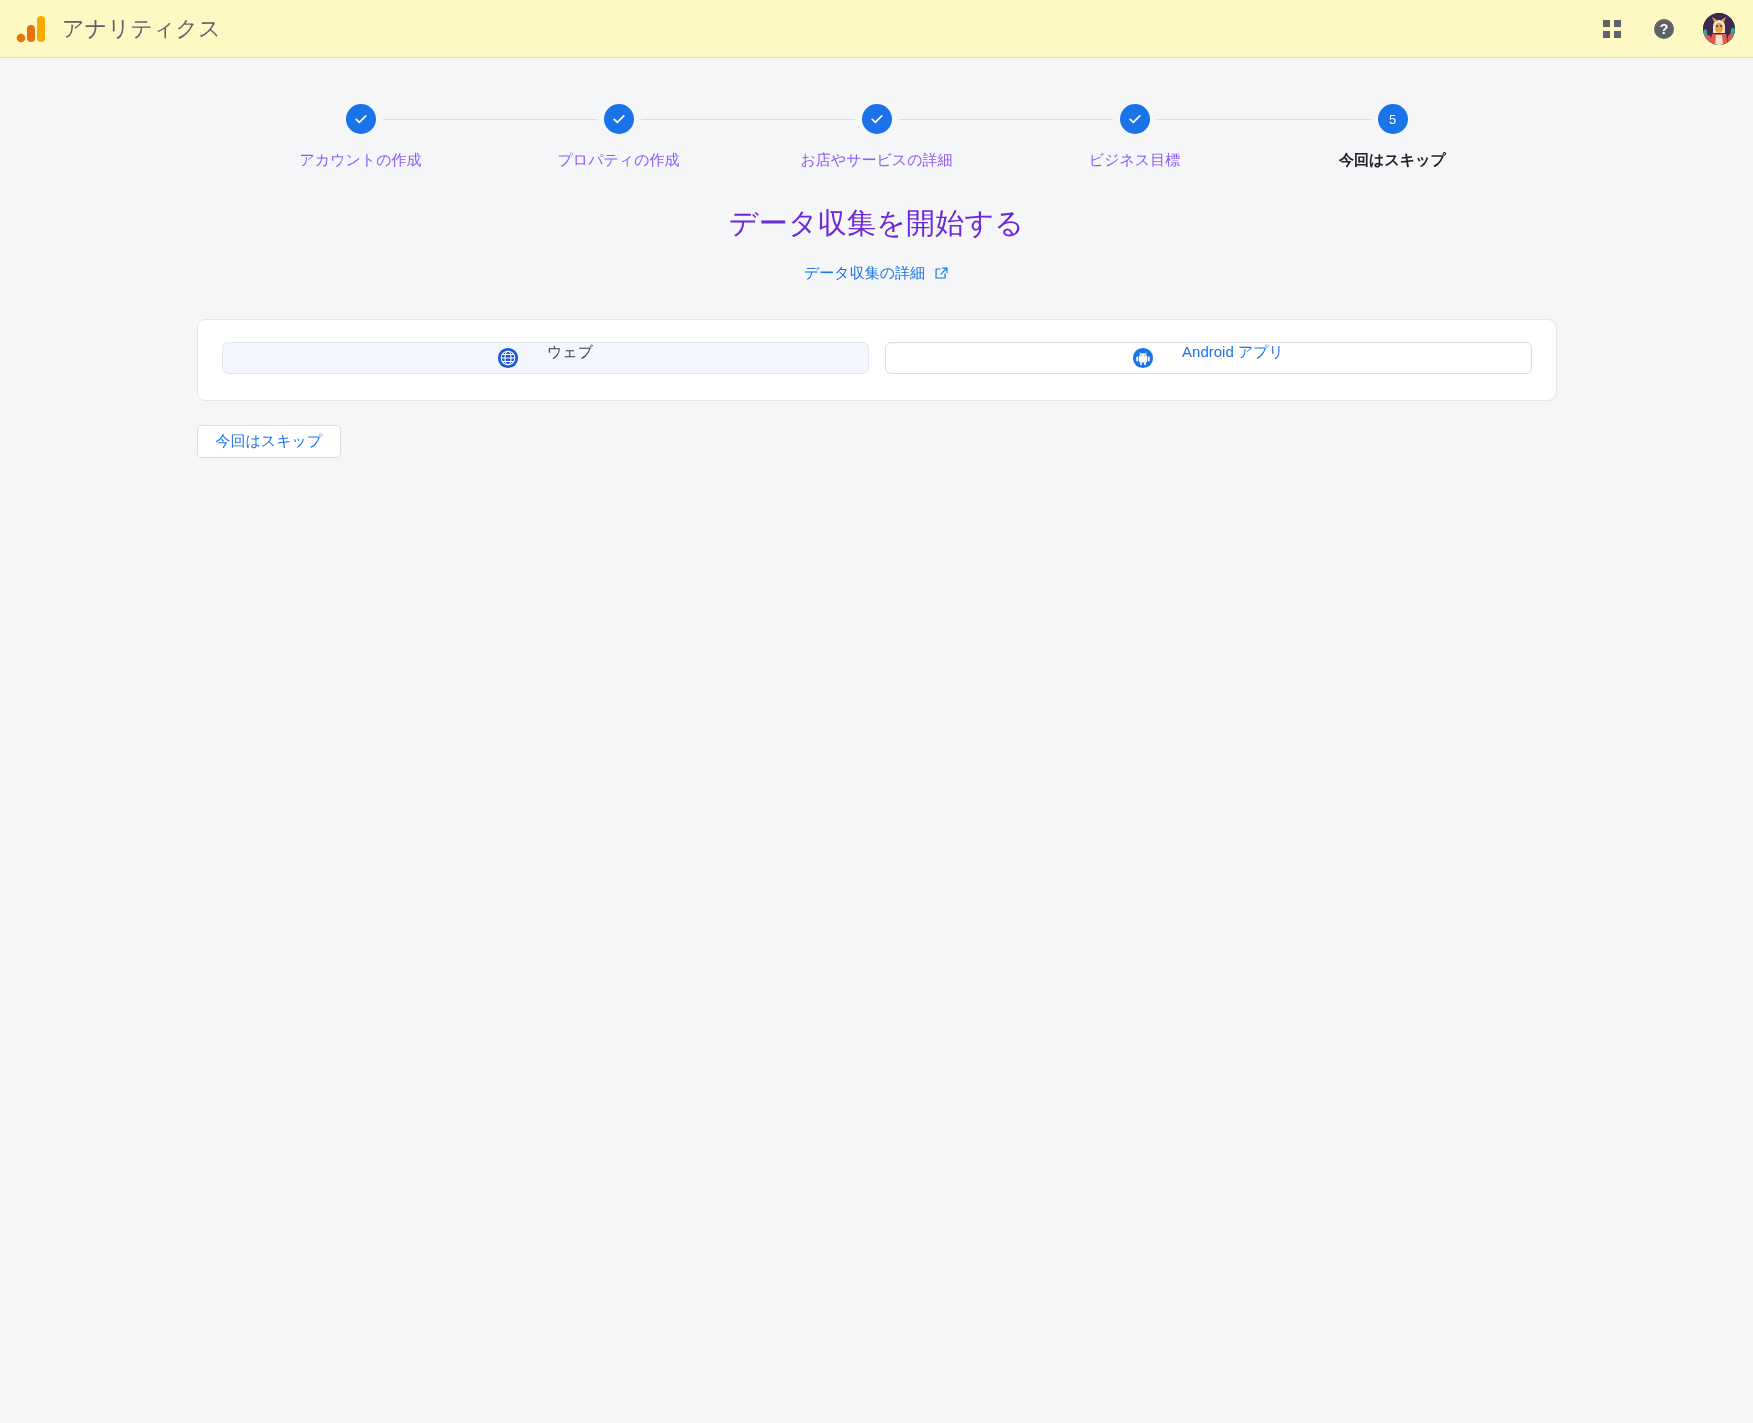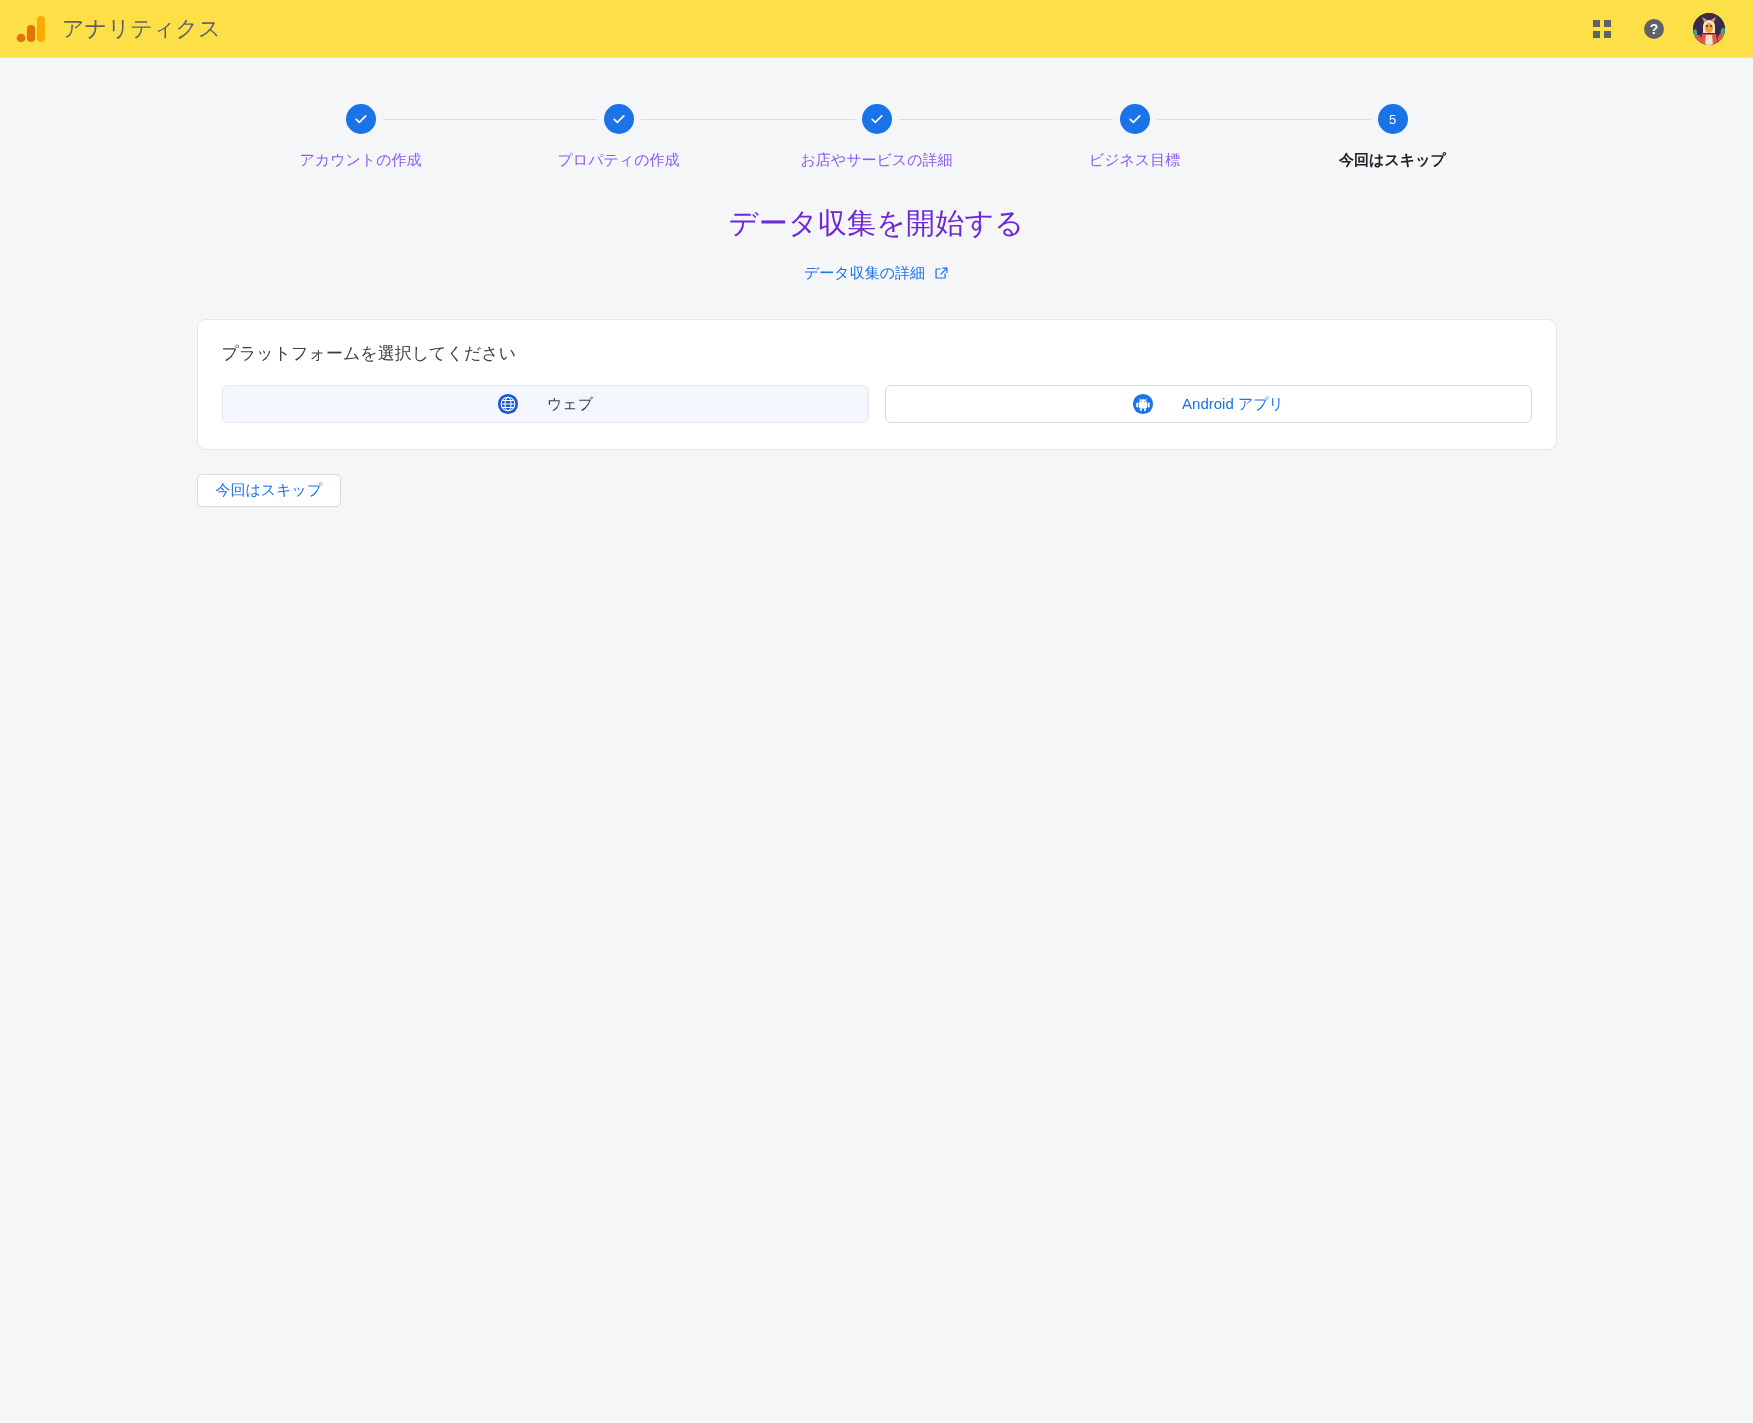--- a/index.html
+++ b/index.html
@@ -9,25 +9,25 @@
     width: 1753px; height: 1423px;
     background: #f5f6f7;
     font-family: "Liberation Sans", "DejaVu Sans", sans-serif;
     -webkit-font-smoothing: antialiased;
   }
 
   
   .app-header {
     position: relative;
     height: 58px;
-    background: #fde047;
+    background: #fef9c3;
     border-bottom: 1px solid #dadce0;
     display: flex;
     align-items: center;
-    padding: 0 28px 0 14px;
+    padding: 0 18px 0 14px;
   }
   .brand { display: flex; align-items: center; gap: 14px; }
   .ga-logo { width: 34px; height: 34px; display: block; }
   .brand-title {
     font-size: 22px;
     color: #5f6368;
     letter-spacing: .2px;
     line-height: 1;
     font-weight: 400;
   }
@@ -143,26 +143,25 @@
     padding: 22px 24px 26px 24px;
   }
   .platform-card-title {
     font-size: 17px;
     color: #3c4043;
     margin-bottom: 20px;
   }
   .platform-row { display: flex; gap: 16px; }
   .platform-btn {
     flex: 1;
-    height: 38px;
+    height: 32px;
     border: 1px solid #dadce0;
     border-radius: 6px;
     background: #ffffff;
     display: flex;
-    align-items: center;
     justify-content: center;
     gap: 28px;
     cursor: pointer;
     font-size: 15px;
     color: #1a73e8;
     font-family: inherit;
     padding: 0;
   }
   .platform-btn.selected {
     background: #f3f6fc;
@@ -307,21 +306,20 @@
         <svg width="15" height="15" viewBox="0 0 16 16" xmlns="http://www.w3.org/2000/svg" aria-hidden="true">
           <path d="M2.2 3.2 h4.4 M2.2 3.2 v9.6 h9.6 v-4.4" stroke="#1a73e8" stroke-width="1.3" fill="none" stroke-linecap="round" stroke-linejoin="round"></path>
           <path d="M9.2 2.2 h4.6 v4.6" stroke="#1a73e8" stroke-width="1.3" fill="none" stroke-linecap="round" stroke-linejoin="round"></path>
           <path d="M13.6 2.4 L7.3 8.7" stroke="#1a73e8" stroke-width="1.3" fill="none" stroke-linecap="round"></path>
         </svg>
       </span>
     </a>
   </div>
 
   <section class="platform-card">
-    <div class="platform-card-title">プラットフォームを選択してください</div>
 
     <div class="platform-row">
 
       <button class="platform-btn selected">
         <span class="pf-icon">
           <svg width="22" height="22" viewBox="0 0 24 24" xmlns="http://www.w3.org/2000/svg" aria-hidden="true">
             <circle cx="12" cy="12" r="11" fill="#1a56d6"></circle>
             <circle cx="12" cy="12" r="7.4" fill="none" stroke="#ffffff" stroke-width="1.2"></circle>
             <ellipse cx="12" cy="12" rx="3.3" ry="7.4" fill="none" stroke="#ffffff" stroke-width="1.2"></ellipse>
             <path d="M4.6 12 h14.8 M5.6 8.3 h12.8 M5.6 15.7 h12.8" stroke="#ffffff" stroke-width="1.1"></path>

